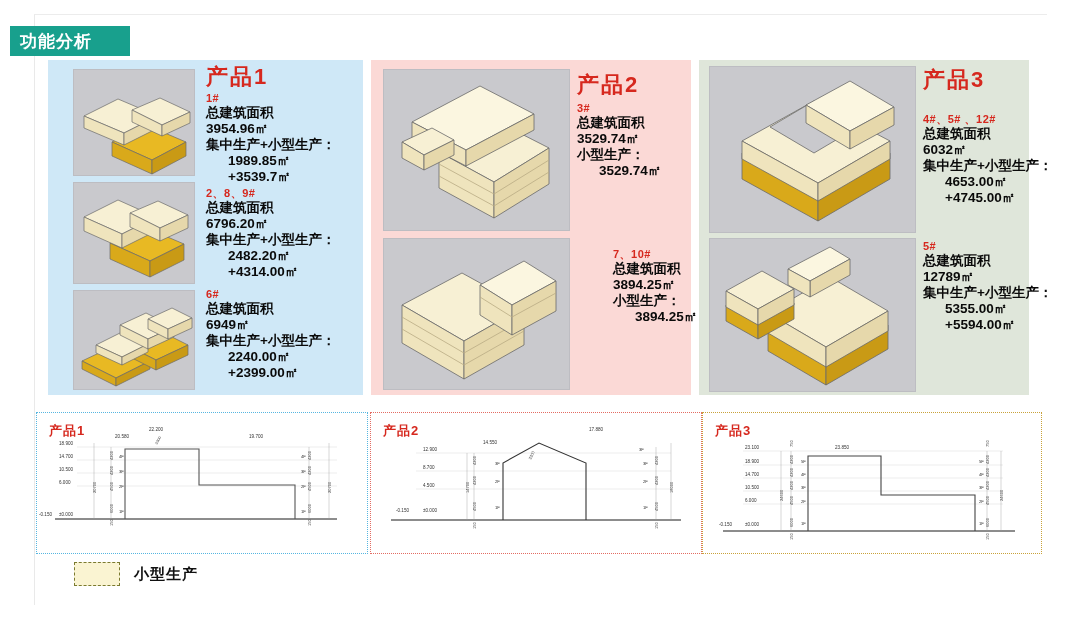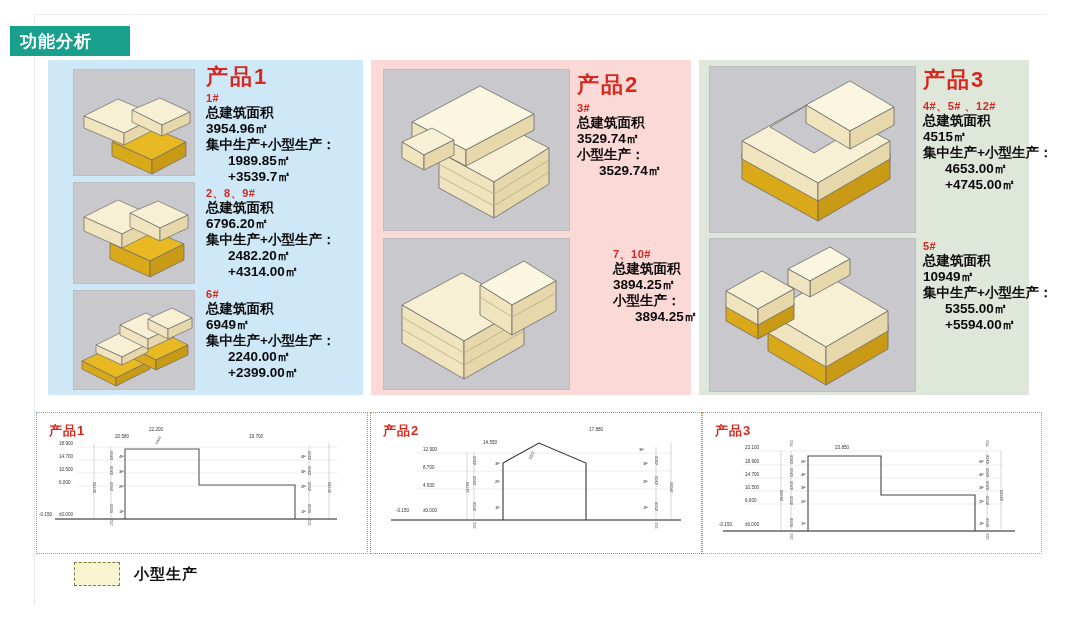--- a/index.html
+++ b/index.html
@@ -253,33 +253,33 @@
           <polygon points="48,70 48,86 84,66 84,50" fill="#e6d8ab"></polygon>
           <polygon points="78,30 120,8 140,20 100,42" fill="#fbf6e0"></polygon>
           <polygon points="100,42 100,58 140,36 140,20" fill="#e6d8ab"></polygon>
           <polygon points="78,30 78,46 100,58 100,42" fill="#efe4bd"></polygon>
         </g>
       </svg>
     </div>
 
     <div class="ptitle" style="left:224px;top:5px;">产品3</div>
 
-    <div class="block" style="left:224px;top:40px;">
+    <div class="block" style="left:224px;top:53px;">
       <div class="tag">4#、5# 、12#</div>
       <div class="ln">总建筑面积</div>
-      <div class="ln">4515㎡</div>
+      <div class="ln">6032㎡</div>
       <div class="ln">集中生产+小型生产：</div>
       <div class="ln ind">4653.00㎡</div>
       <div class="ln ind">+4745.00㎡</div>
     </div>
 
     <div class="block" style="left:224px;top:180px;">
       <div class="tag">5#</div>
       <div class="ln">总建筑面积</div>
-      <div class="ln">10949㎡</div>
+      <div class="ln">12789㎡</div>
       <div class="ln">集中生产+小型生产：</div>
       <div class="ln ind">5355.00㎡</div>
       <div class="ln ind">+5594.00㎡</div>
     </div>
   </div>
 
   <div class="sec s1">
     <div class="sec-title">产品1</div>
     <svg viewBox="0 0 330 140" preserveAspectRatio="none">
       <g font-family="Liberation Sans, sans-serif" font-size="4.6" fill="#333">

